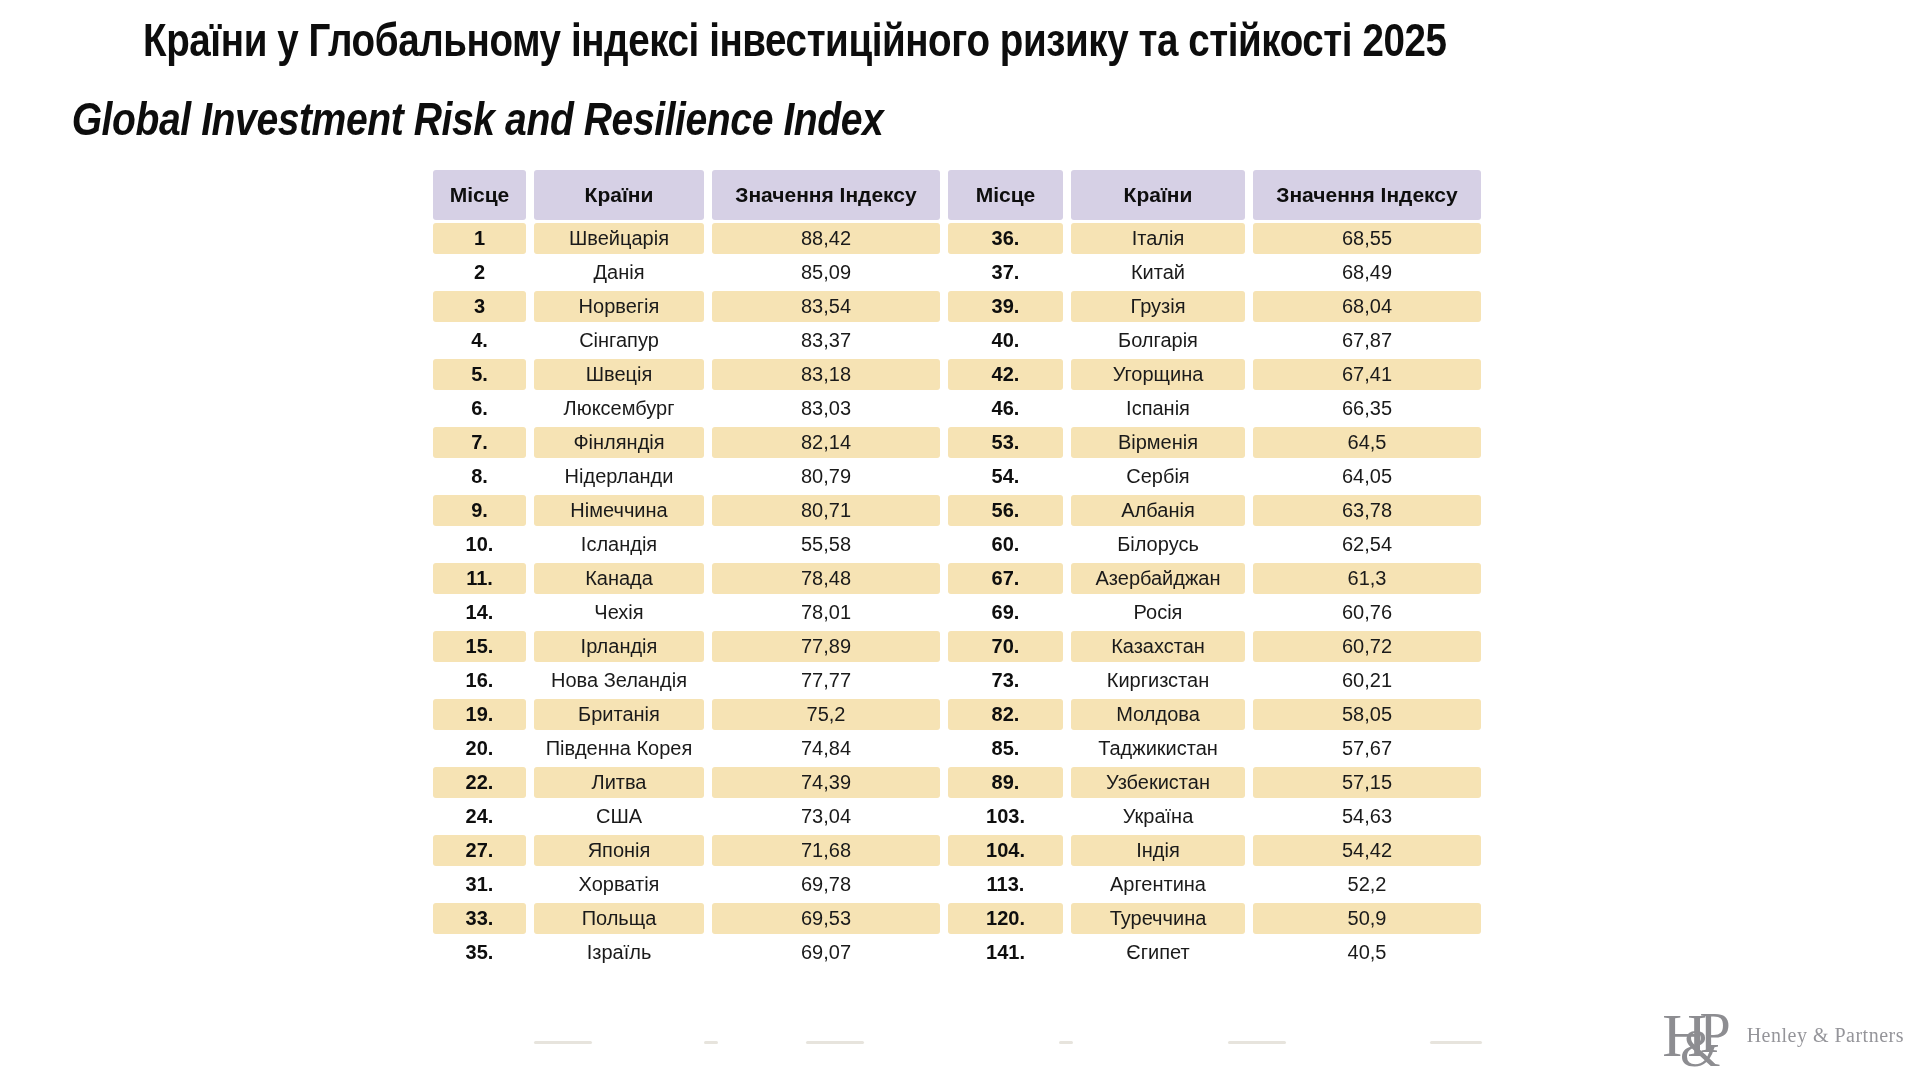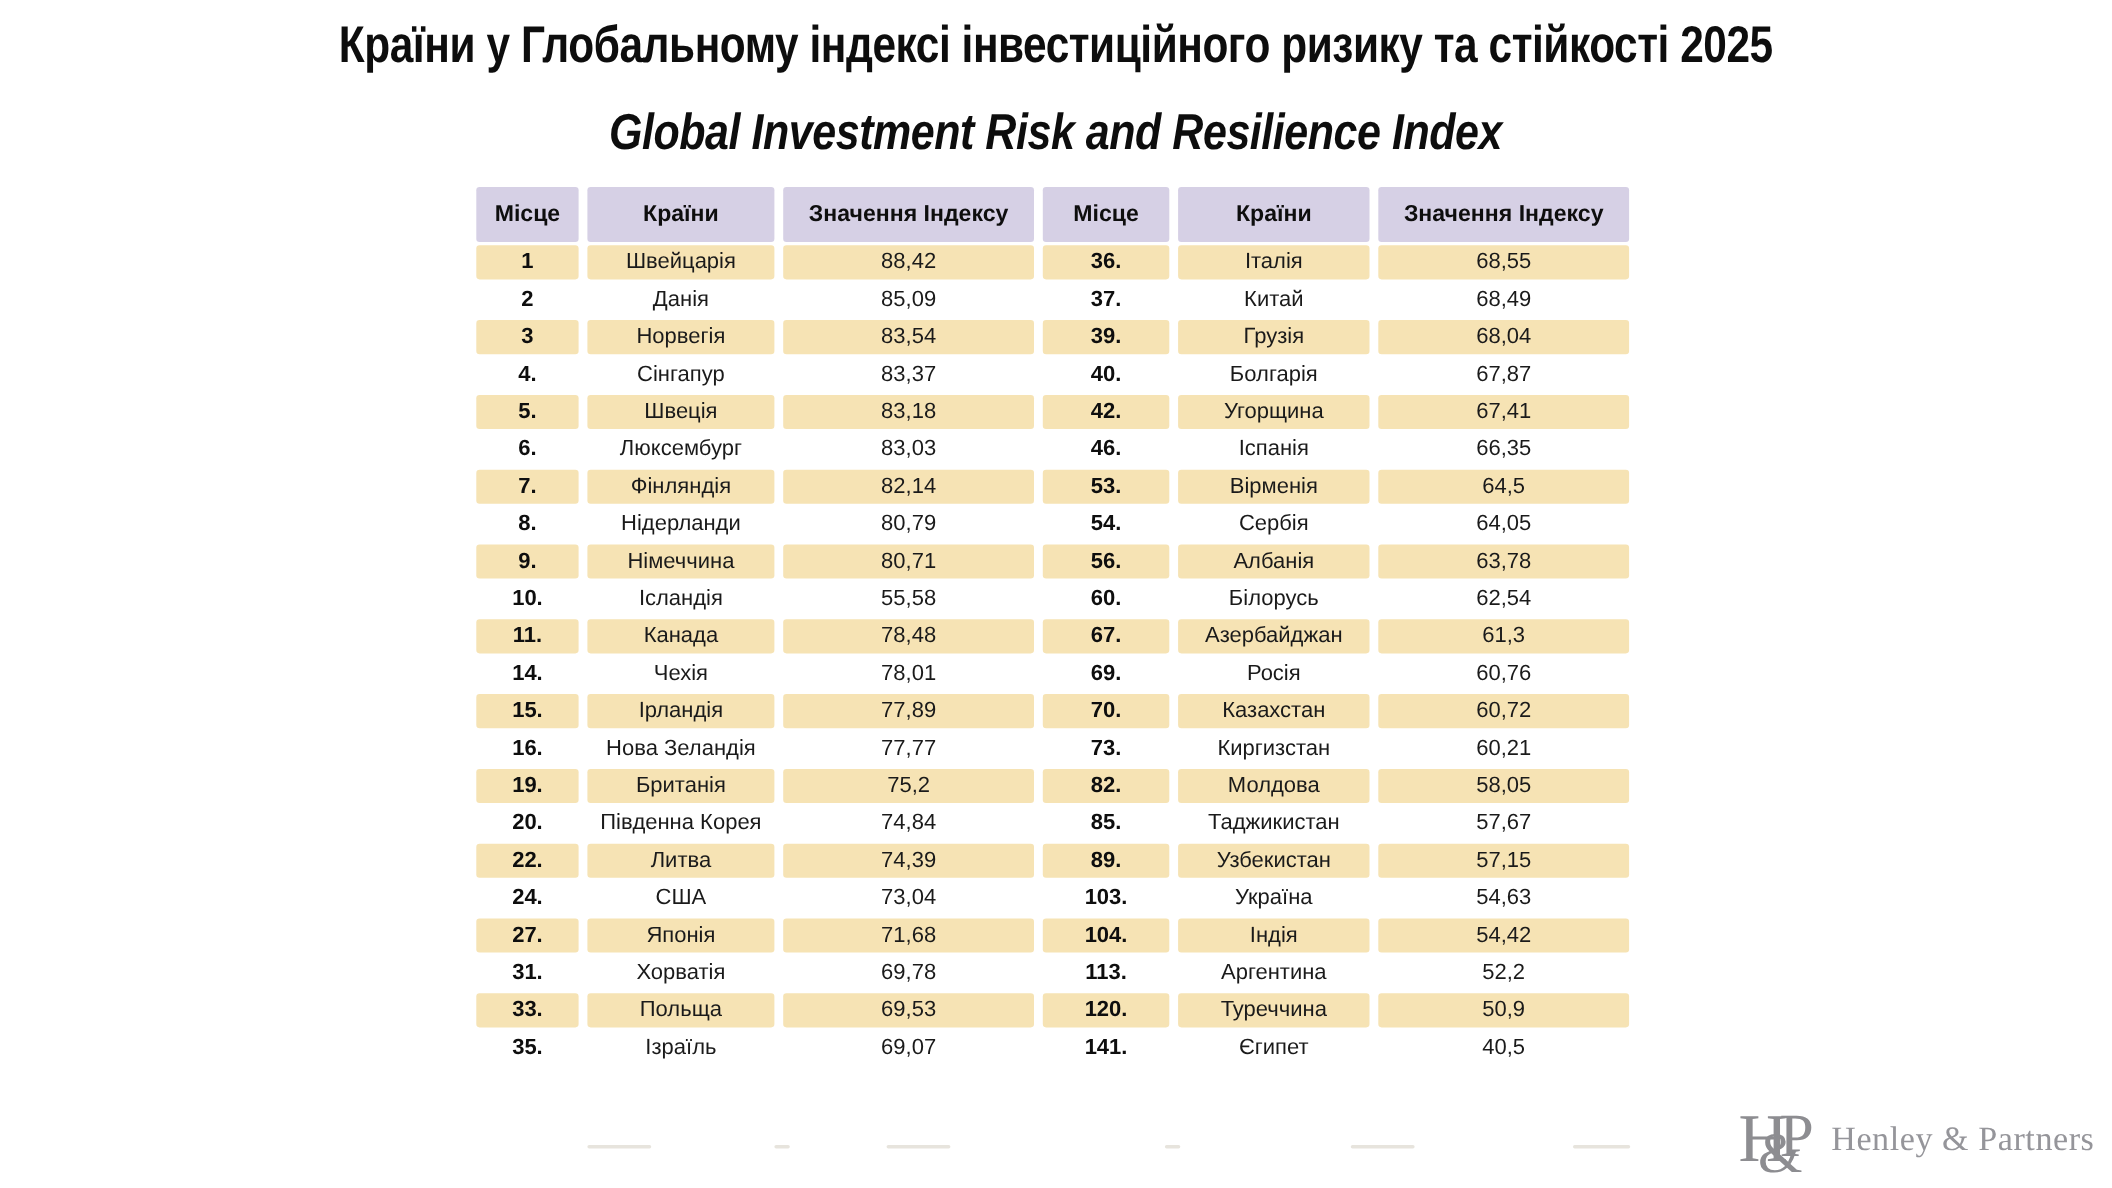--- a/index.html
+++ b/index.html
@@ -5,21 +5,21 @@
   html,body{margin:0;padding:0;}
   body{
     width:1920px;height:1080px;
     background:#ffffff;
     position:relative;
     overflow:hidden;
     font-family:"Liberation Sans",sans-serif;
     color:#111111;
   }
   
-  .title-wrap{position:absolute;left:0;right:0;text-align:center;white-space:nowrap;}
+  .title-wrap{position:absolute;left:0;right:0;white-space:nowrap;}
   .title-line{display:inline-block;font-weight:700;letter-spacing:-0.5px;color:#0d0d0d;}
   #title1{top:12px;}
   #title1 .title-line{font-size:47px;line-height:56px;transform:scaleX(0.82);transform-origin:50% 50%;}
   #title2{top:91px;font-style:italic;}
   #title2 .title-line{font-size:46px;line-height:56px;transform:scaleX(0.85);transform-origin:50% 50%;}
   
   table.rank-table{
     position:absolute;left:425px;top:167px;
     border-collapse:separate;border-spacing:8px 3px;
     table-layout:fixed;
@@ -51,21 +51,21 @@
   .hp-logo{
     position:absolute;right:16px;bottom:14px;
     display:flex;align-items:center;gap:16px;
     font-family:"Liberation Serif",serif;
     margin-top:18px;
   }
   .hp-monogram{color:#8d8d91;white-space:nowrap;line-height:1;}
   .mono-h{font-size:62px;}
   .mono-amp{font-size:52px;margin-left:-27px;position:relative;top:10px;}
   .mono-p{font-size:56px;margin-left:-21px;position:relative;top:-4px;}
-  .hp-wordmark{font-size:31px;color:#95959a;letter-spacing:0.5px;white-space:nowrap;}
+  .hp-wordmark{font-size:20px;color:#95959a;letter-spacing:0.5px;white-space:nowrap;}
 </style>
 </head>
 <body>
 
 <div class="title-wrap" id="title1">
   <span class="title-line">Країни у Глобальному індексі інвестиційного ризику та стійкості 2025</span>
 </div>
 <div class="title-wrap" id="title2">
   <span class="title-line">Global Investment Risk and Resilience Index</span>
 </div>

